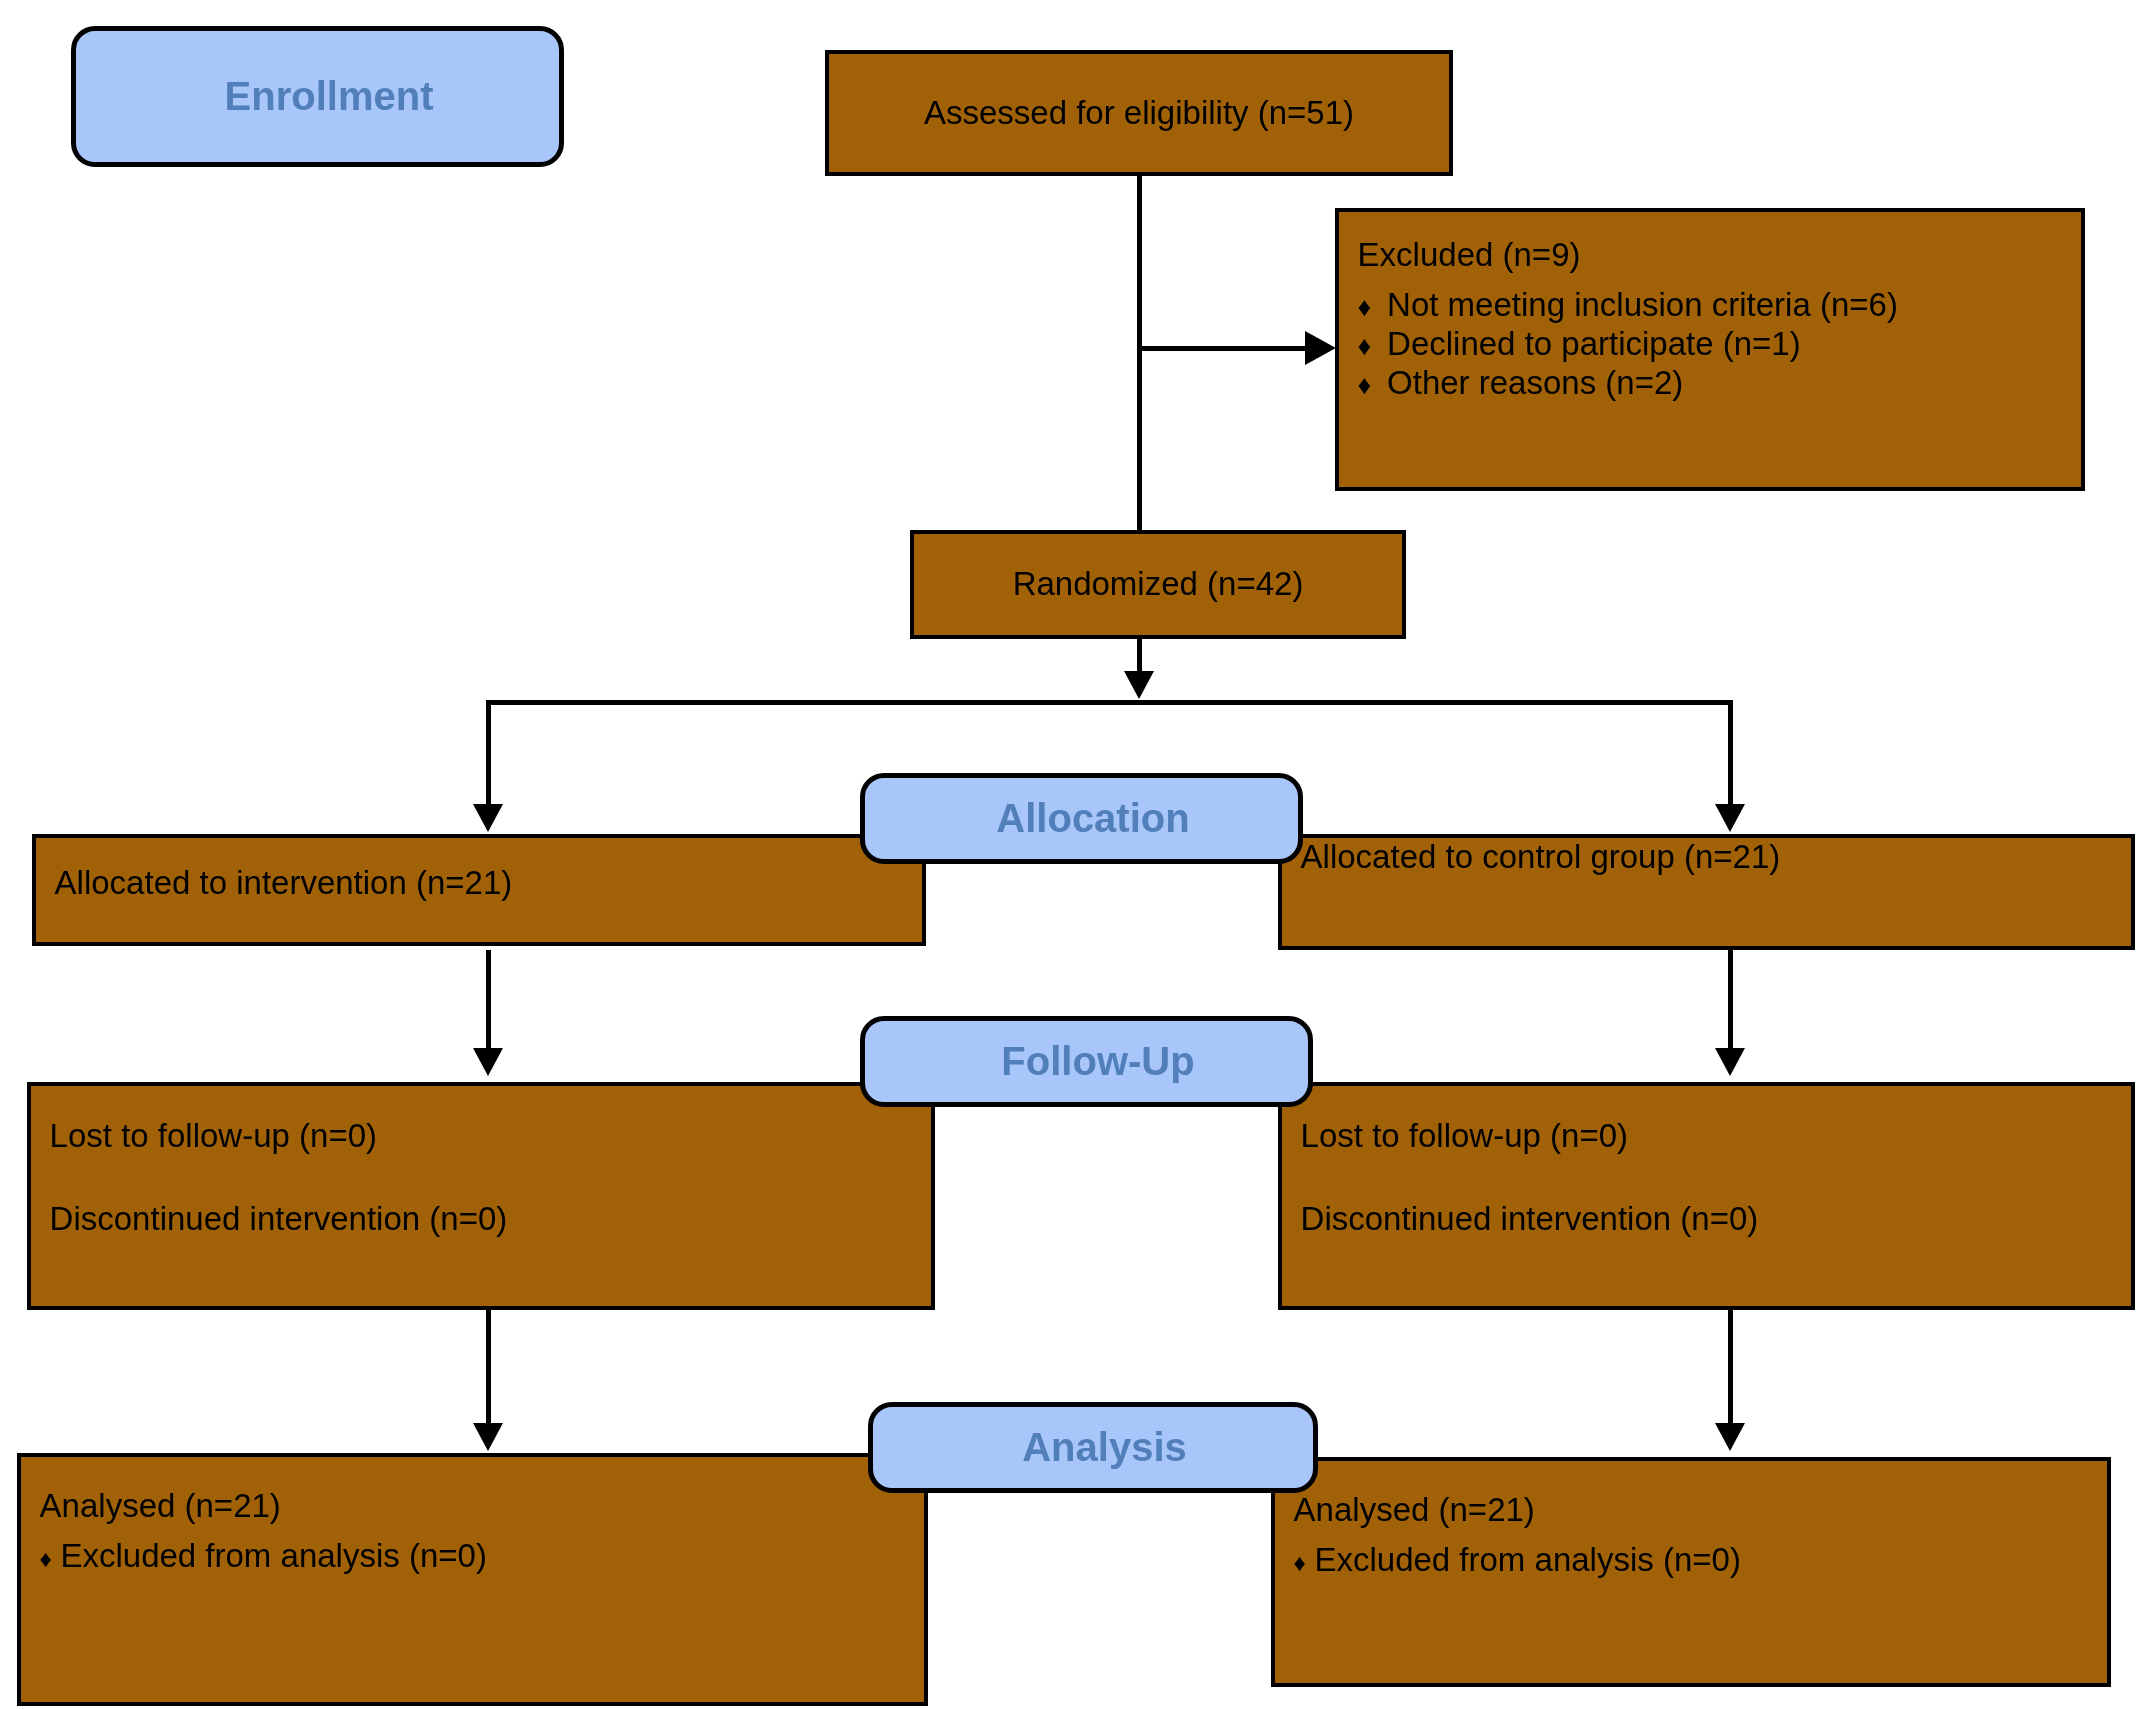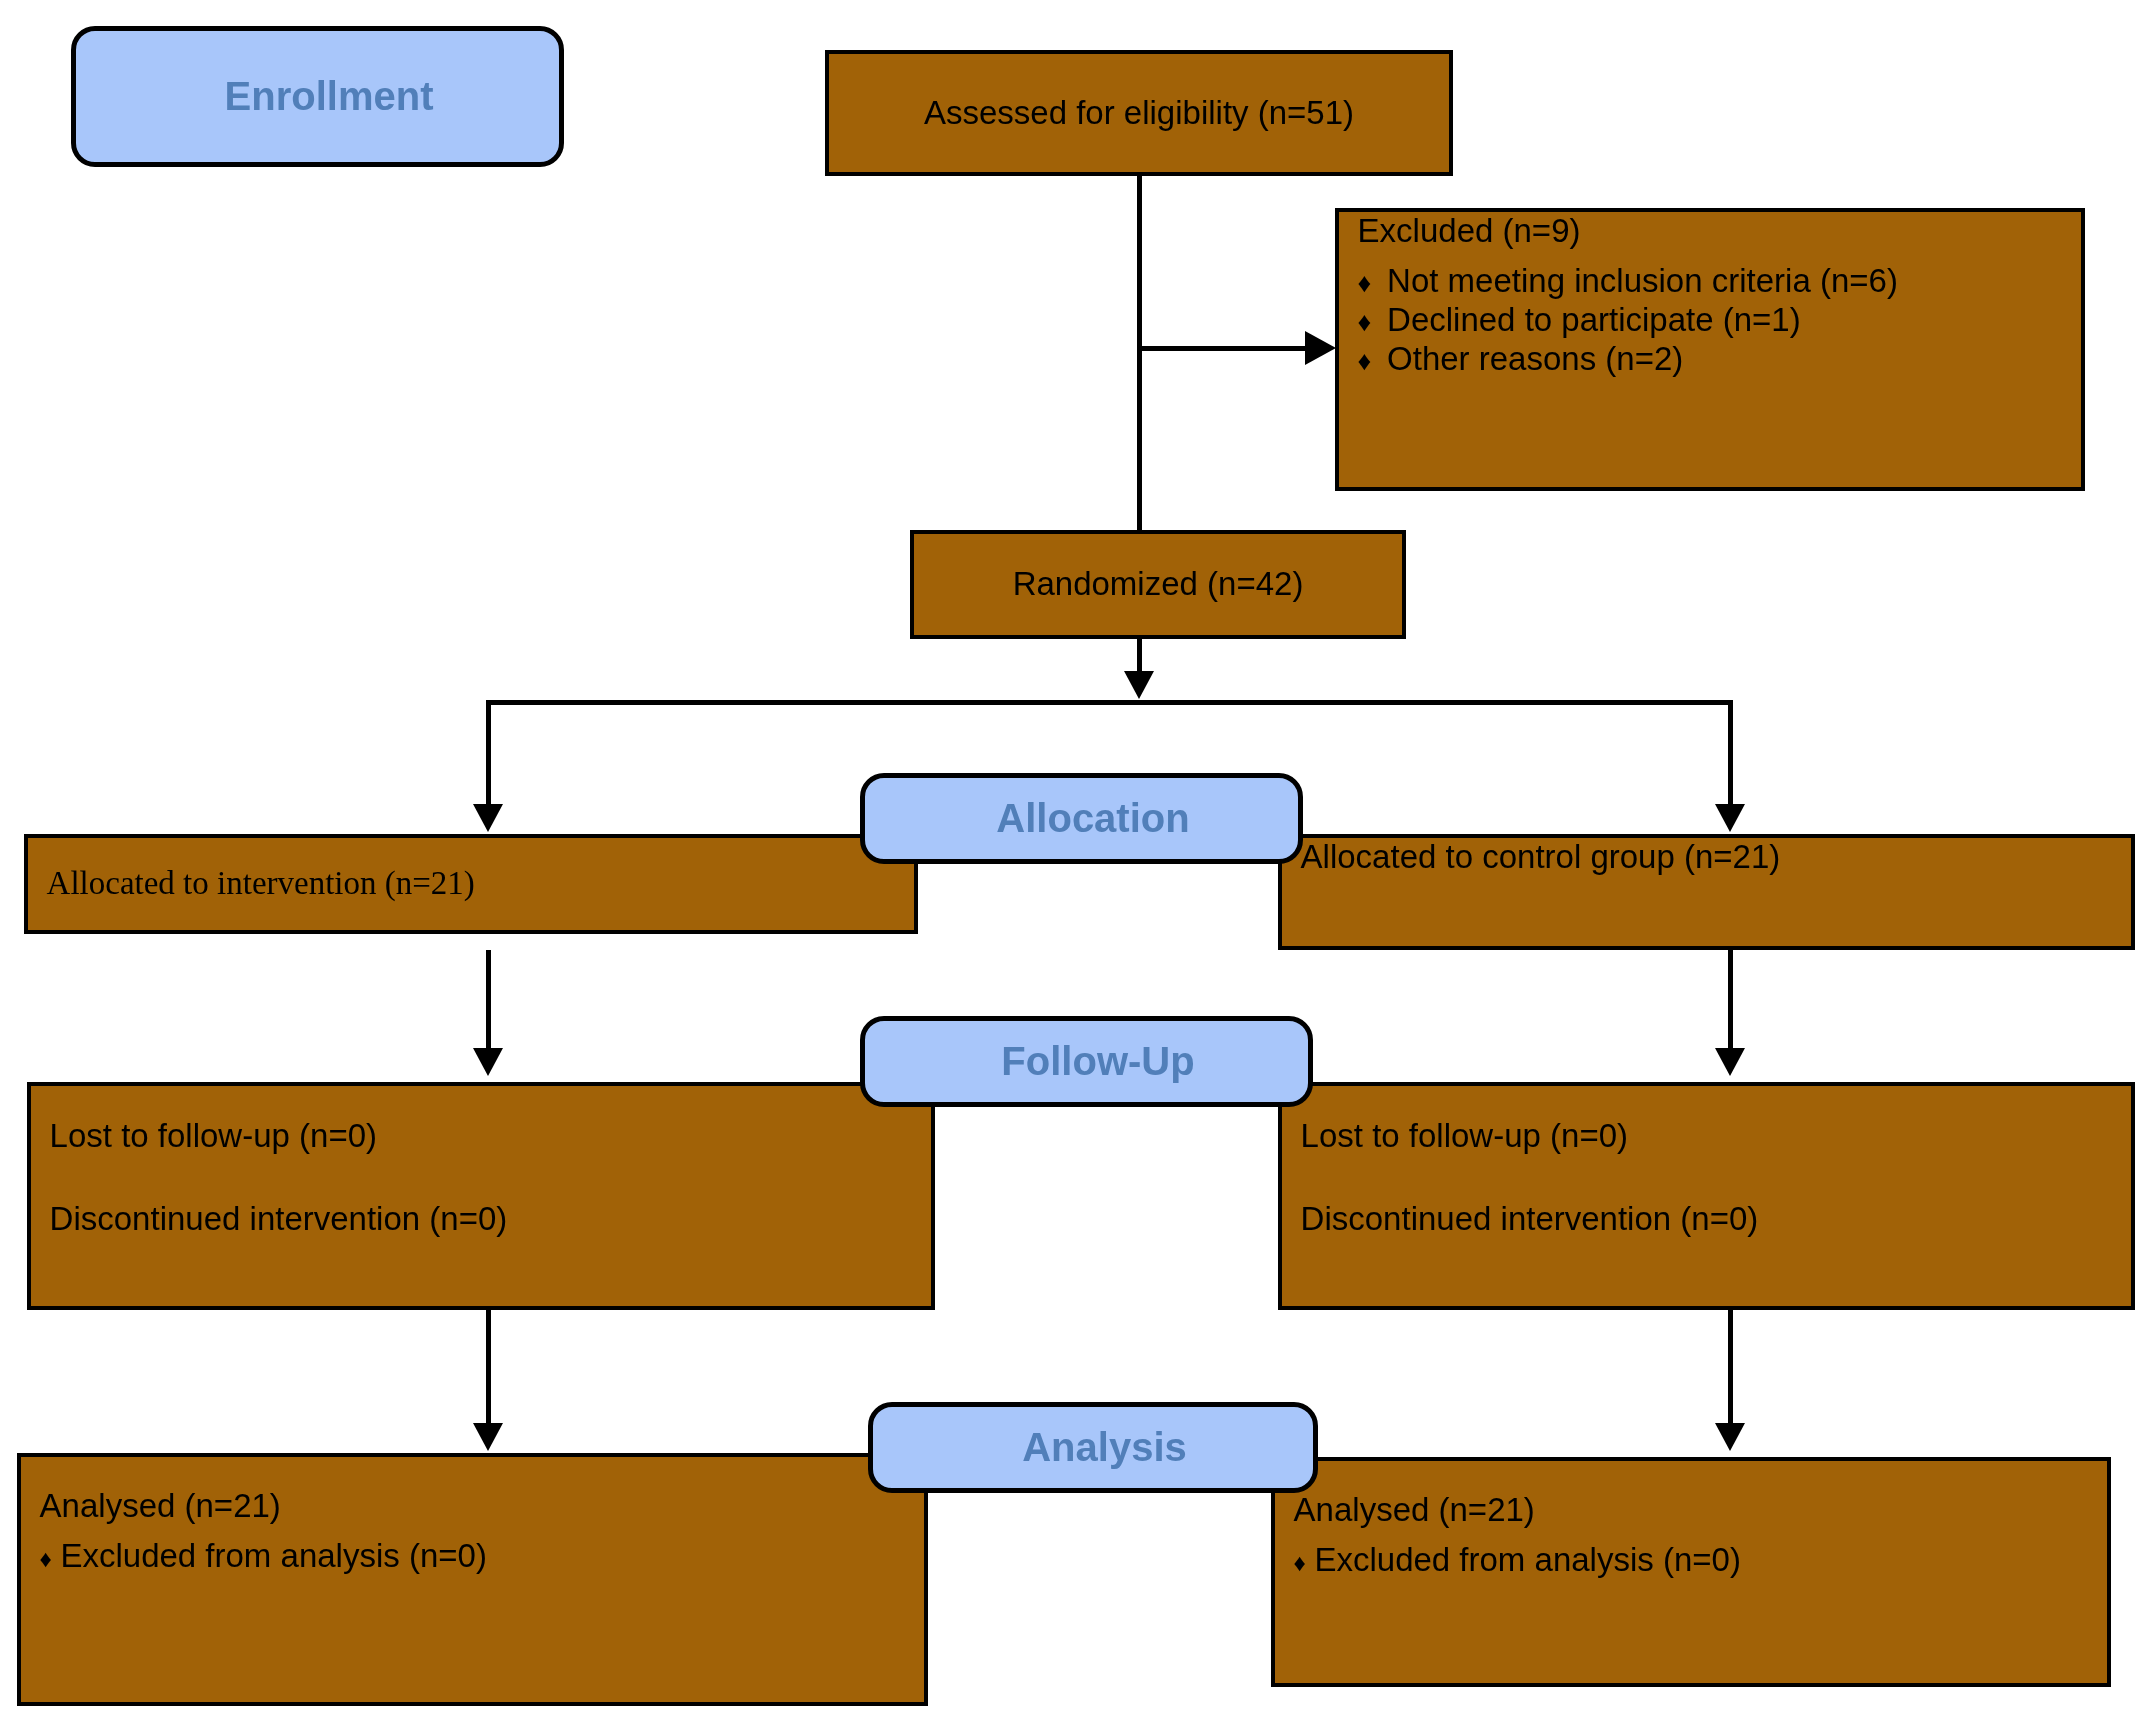--- a/index.html
+++ b/index.html
@@ -125,21 +125,21 @@
   <div class="node center-text" style="left:825px; top:50px; width:628px; height:126px;">
     <span class="pad title-line">Assessed for eligibility (n=51)</span>
   </div>
 
   <div class="vline" style="left:1137px; top:176px; height:354px;"></div>
 
   <div class="hline" style="left:1137px; top:346px; width:171px;"></div>
   <div class="arrow-right" style="left:1305px; top:331px;"></div>
 
   <div class="node" style="left:1335px; top:208px; width:750px; height:283px;">
-    <div class="pad" style="">
+    <div class="pad" style="padding-top:24px;">
       <div class="title-line">Excluded  (n=9)</div>
       <div class="gap-sm"></div>
       <ul class="bullets">
         <li>
           <span class="bullet-glyph">♦</span>
           <span>Not meeting inclusion criteria (n=6)</span>
         </li>
         <li>
           <span class="bullet-glyph">♦</span>
           <span>Declined to participate (n=1)</span>
@@ -164,21 +164,21 @@
   <div class="vline" style="left:486px; top:700px; height:106px;"></div>
   <div class="arrow-down" style="left:473px; top:804px;"></div>
 
   <div class="vline" style="left:1728px; top:700px; height:106px;"></div>
   <div class="arrow-down" style="left:1715px; top:804px;"></div>
 
   <div class="badge" style="left:860px; top:773px; width:443px; height:91px;">
     <span>Allocation</span>
   </div>
 
-  <div class="node" style="left:24px; top:834px; width:894px; height:100px;font-family:Liberation Serif, serif;">
+  <div class="node" style="left:32px; top:834px; width:894px; height:112px;">
     <div class="pad" style="padding-top:26px;">
       <span class="title-line">Allocated to intervention (n=21)</span>
     </div>
   </div>
 
   <div class="node" style="left:1278px; top:834px; width:857px; height:116px;">
     <div class="pad" style="">
       <span class="title-line">Allocated to control group (n=21)</span>
     </div>
   </div>

